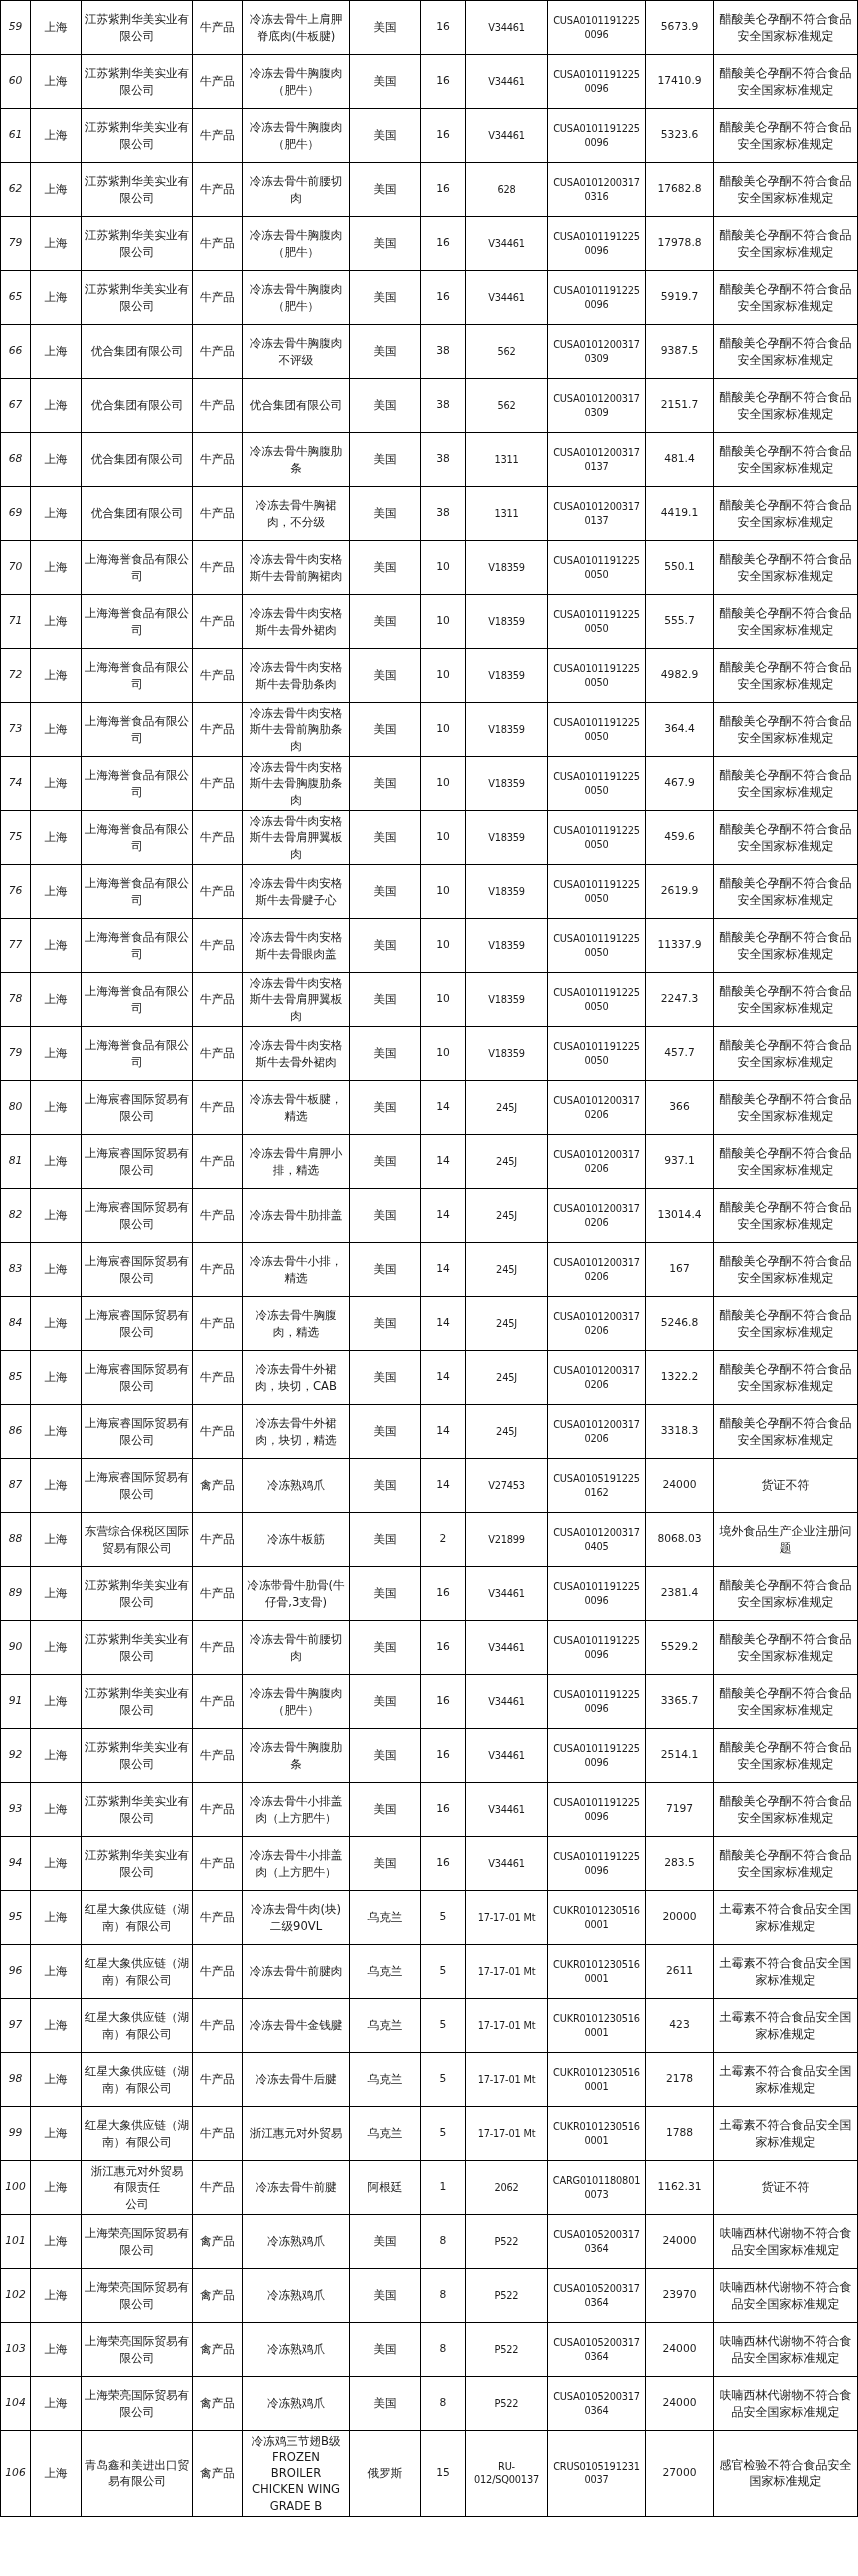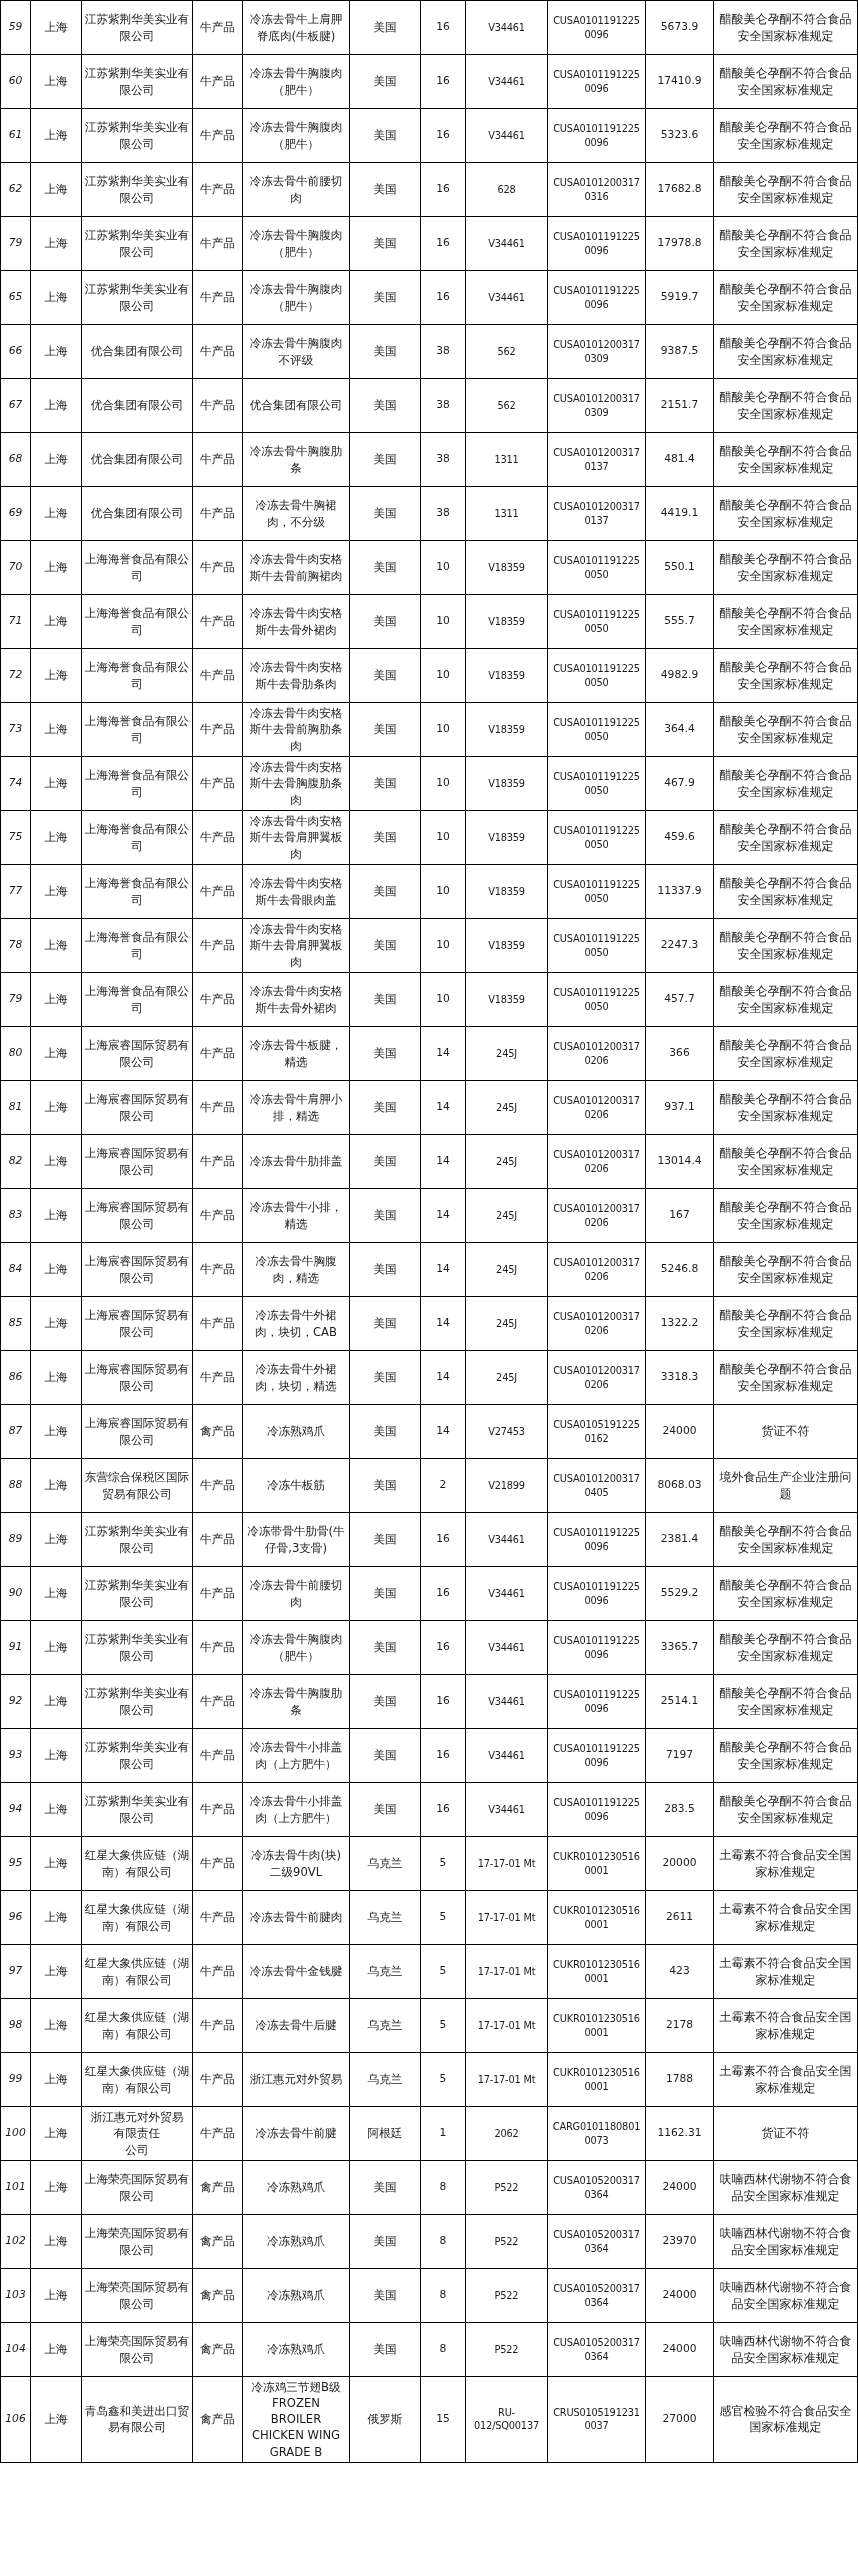--- a/index.html
+++ b/index.html
@@ -265,20 +265,34 @@
         <td class="col-product">冷冻去骨牛肉安格斯牛去骨肩胛翼板肉</td>
         <td class="col-country">美国</td>
         <td class="col-quantity">10</td>
         <td class="col-plant-code">V18359</td>
         <td class="col-cert-no">CUSA0101191225
 0050</td>
         <td class="col-weight">459.6</td>
         <td class="col-reason">醋酸美仑孕酮不符合食品安全国家标准规定</td>
       </tr>
       <tr>
+        <td class="col-seq">76</td>
+        <td class="col-city">上海</td>
+        <td class="col-company">上海海誉食品有限公司</td>
+        <td class="col-category">牛产品</td>
+        <td class="col-product">冷冻去骨牛肉安格斯牛去骨腱子心</td>
+        <td class="col-country">美国</td>
+        <td class="col-quantity">10</td>
+        <td class="col-plant-code">V18359</td>
+        <td class="col-cert-no">CUSA0101191225
+0050</td>
+        <td class="col-weight">2619.9</td>
+        <td class="col-reason">醋酸美仑孕酮不符合食品安全国家标准规定</td>
+      </tr>
+      <tr>
         <td class="col-seq">77</td>
         <td class="col-city">上海</td>
         <td class="col-company">上海海誉食品有限公司</td>
         <td class="col-category">牛产品</td>
         <td class="col-product">冷冻去骨牛肉安格斯牛去骨眼肉盖</td>
         <td class="col-country">美国</td>
         <td class="col-quantity">10</td>
         <td class="col-plant-code">V18359</td>
         <td class="col-cert-no">CUSA0101191225
 0050</td>

